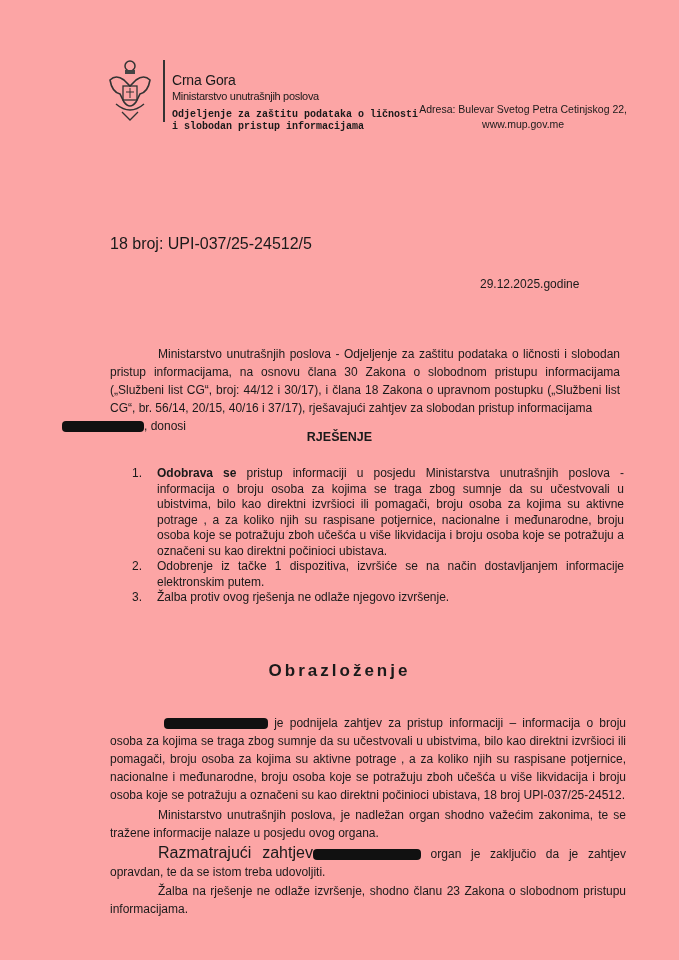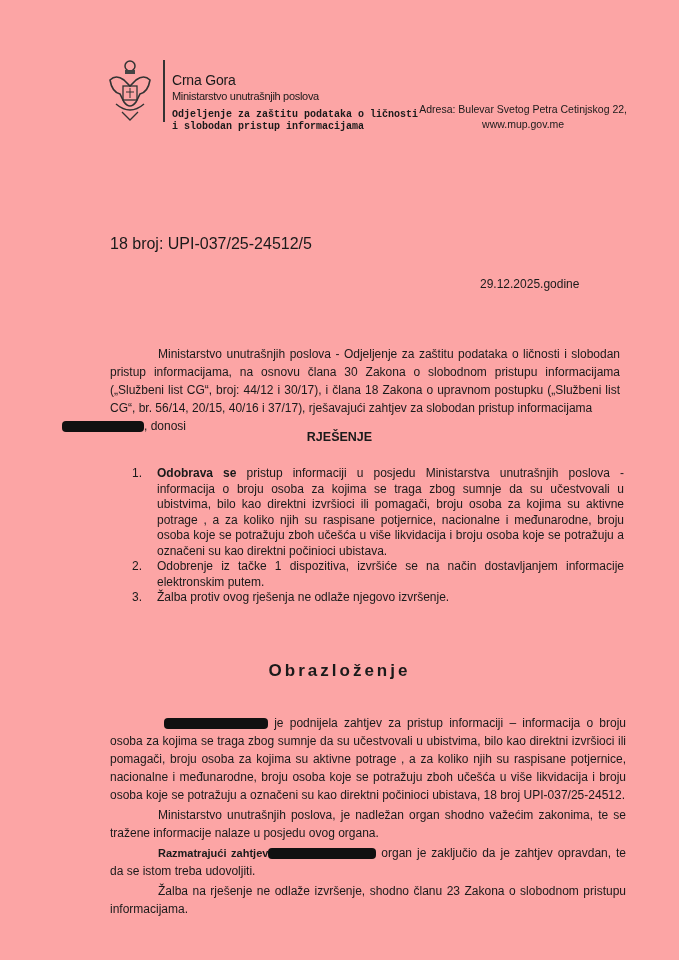--- a/index.html
+++ b/index.html
@@ -22,21 +22,21 @@
     .title { position: absolute; left: 0; width: 679px; text-align: center; font-weight: bold; font-size: 12.5px; }
     .t1 { top: 430px; }
     .t2 { top: 661px; letter-spacing: 3px; font-size: 17px; }
     .list { position: absolute; left: 132px; top: 466px; width: 492px; font-size: 12px; line-height: 15.5px; margin: 0; padding: 0; list-style: none; }
     .list li { position: relative; padding-left: 25px; text-align: justify; }
     .list .num { position: absolute; left: 0; top: 0; }
     .p2 { left: 110px; top: 690px; width: 516px; }
     .p2 .indent { display: inline-block; width: 54px; }
     .p3 { left: 110px; top: 782px; width: 516px; text-indent: 48px; }
     .p4 { left: 110px; top: 820px; width: 516px; text-indent: 48px; }
-    .p4 .small { font-size: 11px; font-weight: bold; }
+    .p4 .small { font-size: 16px; }
     .p5 { left: 110px; top: 858px; width: 516px; text-indent: 48px; }
   </style>
 </head>
 <body>
 
 <div class="page">
 
   <svg class="crest" viewBox="0 0 48 64">
     <circle cx="24" cy="8" r="5" fill="none" stroke="#333" stroke-width="1.5"></circle>
     <rect x="19" y="12" width="10" height="4" fill="#444"></rect>

